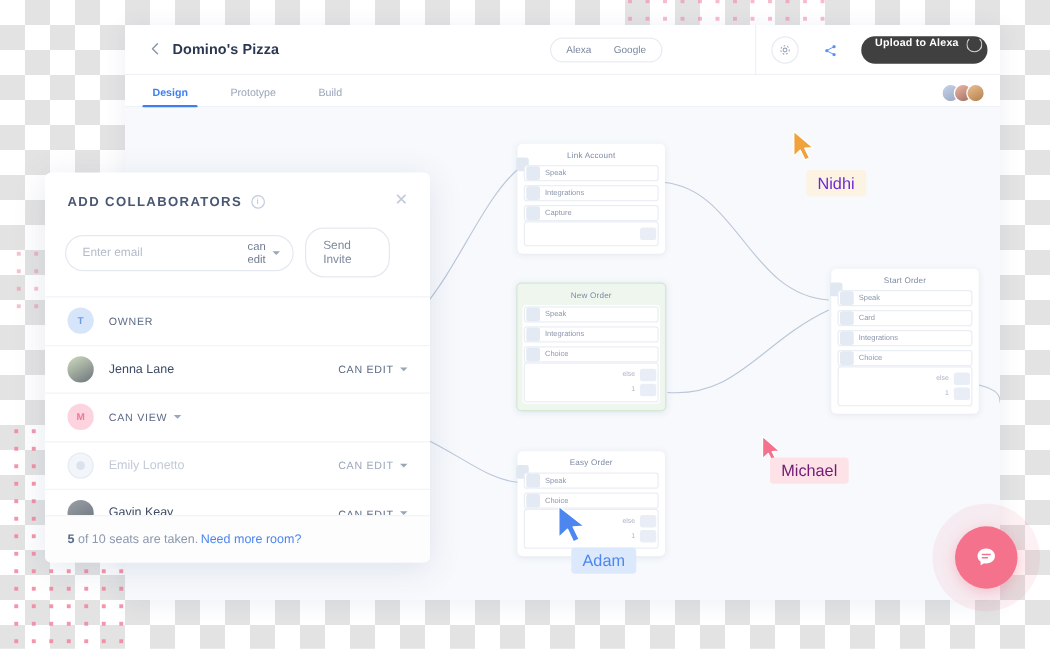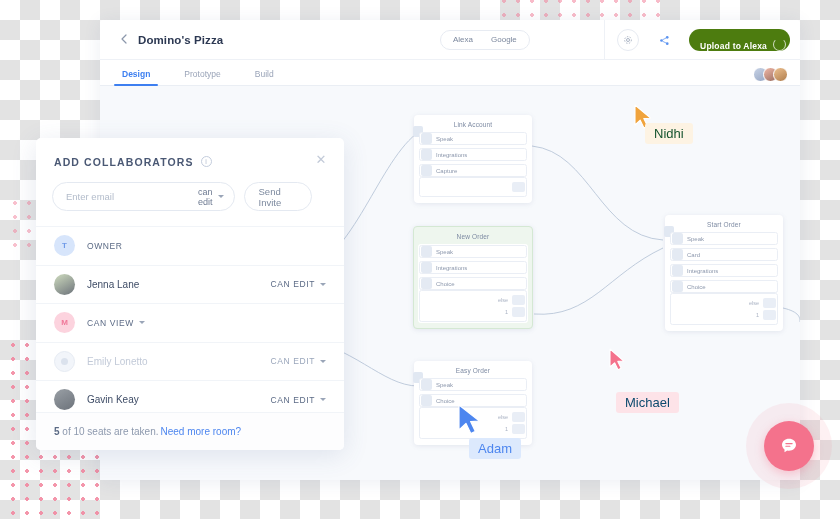--- a/index.html
+++ b/index.html
@@ -82,23 +82,23 @@
     margin-left: 12px; cursor: pointer;
   }
   .plain-icon-btn {
     width: 22px; height: 22px;
     display: flex; align-items: center; justify-content: center;
     margin-left: 14px; cursor: pointer;
   }
   #upload-button {
     margin-left: 14px;
     height: 22px;
-    background: #4d7c0f;
+    background: #404040;
     border-radius: 11px;
-    display: flex; align-items: flex-end;
+    display: flex; align-items: flex-start;
     padding: 0 4px 0 11px;
     cursor: pointer;
   }
   #upload-button-label {
     font-size: 8.5px; color: #fff; font-weight: 600; letter-spacing: .2px;
   }
   #upload-spinner {
     width: 13px; height: 13px; border-radius: 50%;
     border: 1.2px solid rgba(255,255,255,.75);
     border-top-color: transparent;
@@ -209,23 +209,23 @@
   
   .cursor-group { position: absolute; }
   .cursor-label {
     position: absolute;
     font-size: 13px; font-weight: 500;
     padding: 3px 9px; border-radius: 3px;
     white-space: nowrap;
   }
   #cursor-nidhi   { left: 633px; top: 104px; }
   #cursor-michael { left: 608px; top: 348px; }
-  #cursor-adam    { left: 457px; top: 404px; text-align: right; }
-  #label-nidhi   { left: 12px; top: 19px; color: #14532d; background: #fdf3e3; }
-  #label-michael { left: 8px;  top: 44px; color: #0c4a6e; background: #fde3e8; }
+  #cursor-adam    { left: 445px; top: 404px; text-align: right; }
+  #label-nidhi   { left: 12px; top: 32px; color: #6d28d9; background: #fdf3e3; }
+  #label-michael { left: 8px;  top: 18px; color: #701a75; background: #fde3e8; }
   #label-adam    { left: 12px; top: 34px; color: #4d86ef; background: #dce9fd; }
 
   
   #collab-panel {
     position: absolute;
     left: 36px; top: 138px;
     width: 308px; height: 312px;
     background: #fff;
     border-radius: 5px;
     box-shadow: 0 5px 26px rgba(70,90,140,.14);
@@ -273,21 +273,21 @@
     display: flex; align-items: center; cursor: pointer;
   }
   #permission-value { font-size: 9px; color: #6e7b92; }
   .caret {
     width: 0; height: 0; margin-left: 5px;
     border-left: 3px solid transparent;
     border-right: 3px solid transparent;
     border-top: 3.5px solid #9aa5b8;
   }
   #send-invite-button {
-    margin-left: 9px; height: 29px;
+    margin-left: 9px; height: 40px;
     border: 1px solid #e4e9f1; border-radius: 15px;
     display: flex; align-items: center; padding: 0 14px;
     font-size: 9.5px; color: #7d8a9f;
     cursor: pointer; background: #fff;
   }
   .collab-row {
     display: flex; align-items: center;
     height: 38.5px; padding: 0 18px;
     border-top: 1px solid #f1f4f8;
   }

